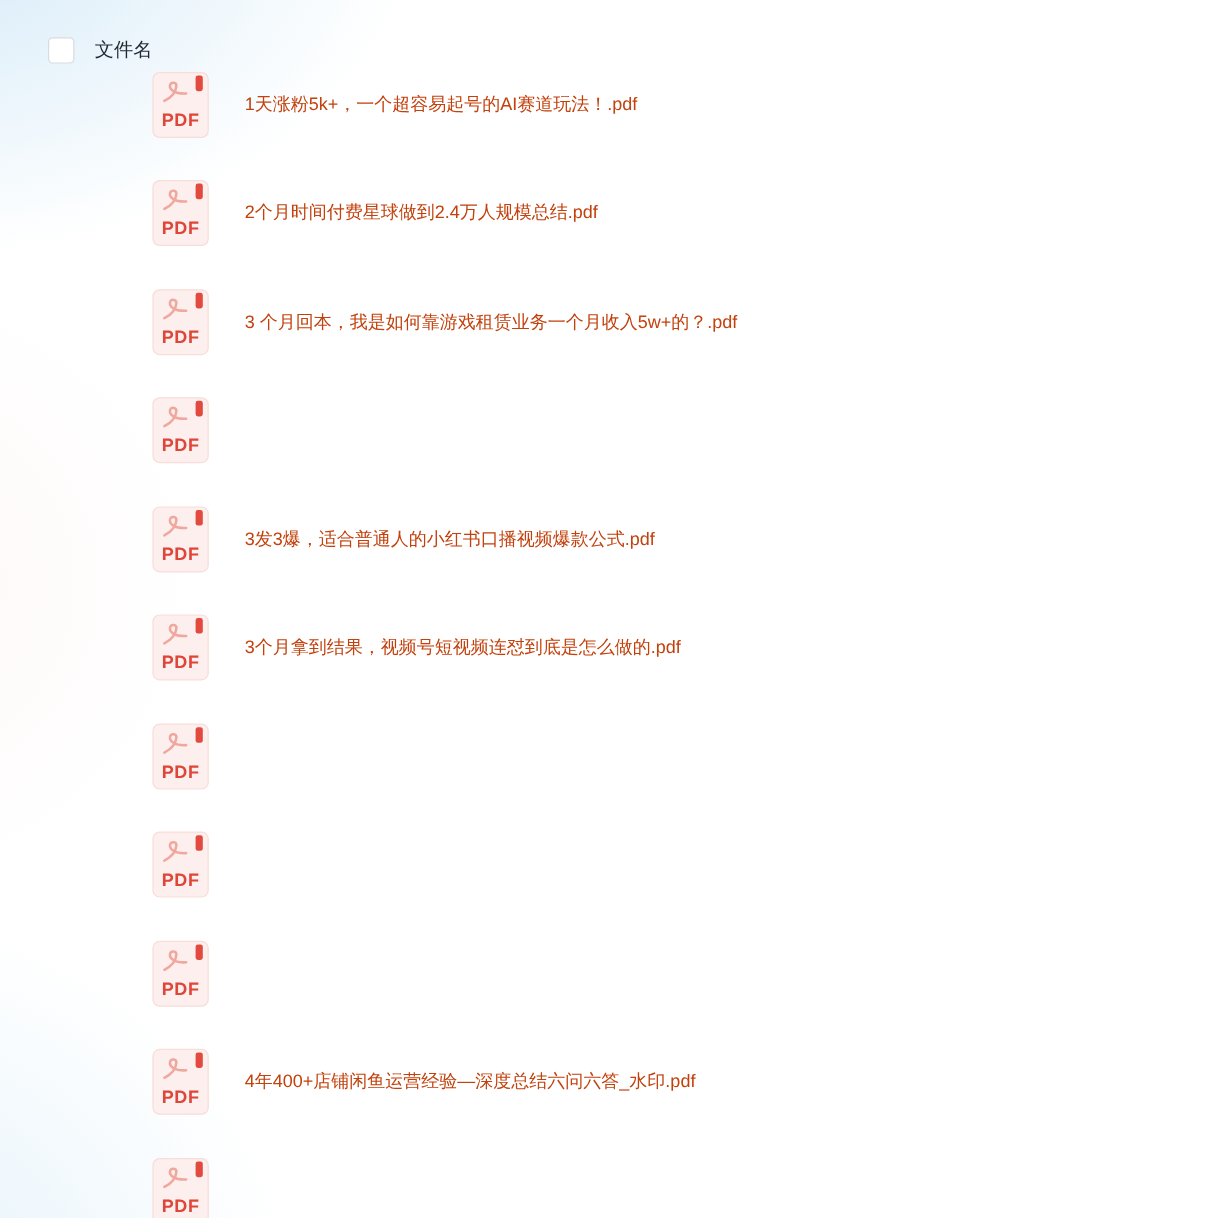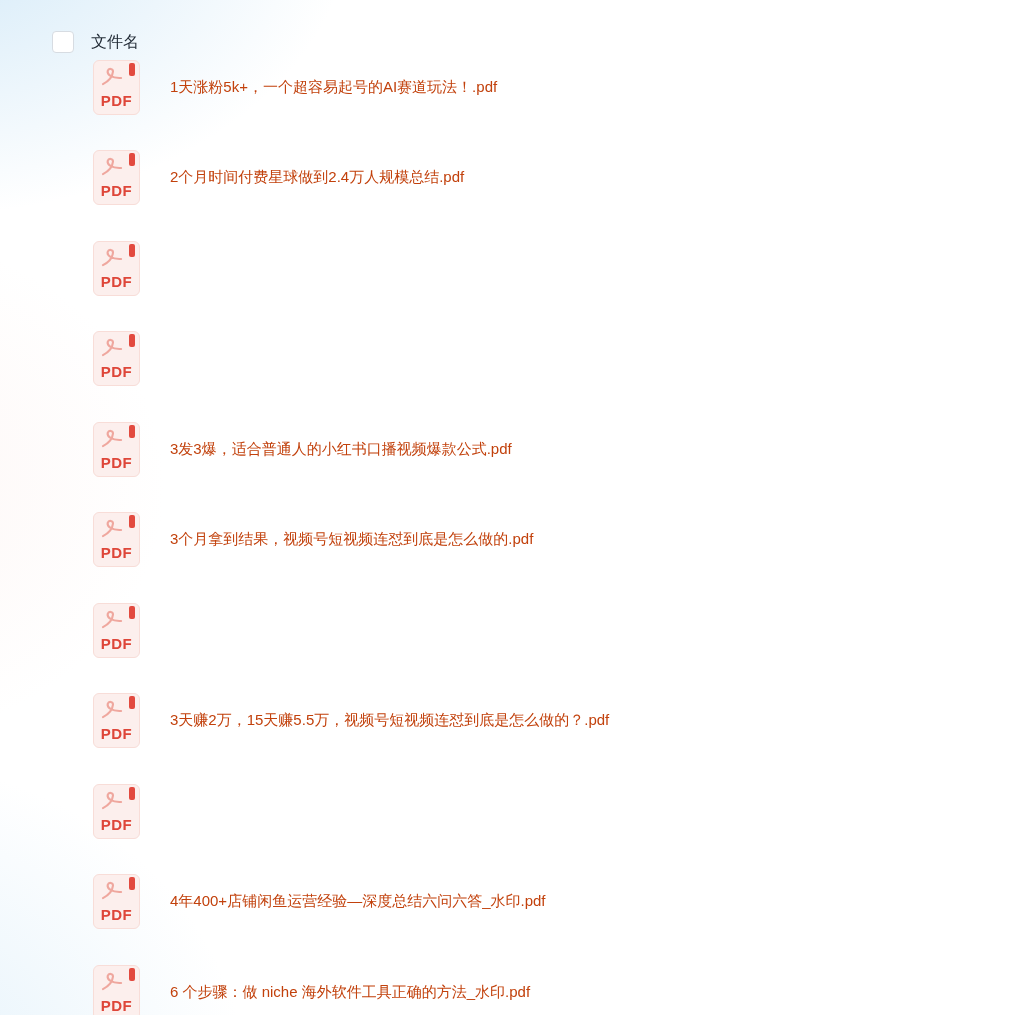--- a/index.html
+++ b/index.html
@@ -10,21 +10,21 @@
       radial-gradient(700px 480px at -8% -8%, rgba(176,216,242,0.60), rgba(176,216,242,0) 62%),
       radial-gradient(620px 560px at -12% 108%, rgba(190,224,245,0.45), rgba(190,224,245,0) 60%),
       radial-gradient(480px 420px at -12% 48%, rgba(250,228,224,0.30), rgba(250,228,224,0) 60%),
       #ffffff;
   }
 
   
   .header-row {
     display: flex;
     align-items: center;
-    padding: 31px 0 0 52px;
+    padding: 31px 0 0 40px;
     height: 53px;
   }
   .checkbox {
     width: 22px; height: 22px;
     background: #ffffff;
     border: 1px solid #d7dce2;
     border-radius: 4px;
     flex: 0 0 auto;
     cursor: pointer;
   }
@@ -45,20 +45,21 @@
   }
 
   
   .pdf-icon {
     position: relative;
     width: 47px; height: 55px;
     background: #fcefed;
     border: 1px solid #f8ddd8;
     border-radius: 6px;
     flex: 0 0 auto;
+    margin-left: 34px;
   }
   .pdf-icon .swirl {
     position: absolute;
     left: 7px; top: 5px;
     width: 23px; height: 21px;
   }
   .pdf-icon .dogear {
     position: absolute;
     right: 4px; top: 2px;
     width: 6px; height: 13px;
@@ -115,20 +116,21 @@
   </div>
 
   <div class="row">
     <div class="pdf-icon">
       <svg class="swirl" viewBox="0 0 24 22" fill="none" xmlns="http://www.w3.org/2000/svg">
           <path d="M2 19 C8 16 12 11 12.5 6 C12.8 2.5 8 2 7 5 C6 9 11 13 21 12.5" stroke="#efa79e" stroke-width="2.2" stroke-linecap="round"></path>
         </svg>
       <span class="dogear"></span>
       <span class="pdf-label">PDF</span>
     </div>
+    <span class="filename">3 个月回本，我是如何靠游戏租赁业务一个月收入5w+的？.pdf</span>
   </div>
 
   <div class="row">
     <div class="pdf-icon">
       <svg class="swirl" viewBox="0 0 24 22" fill="none" xmlns="http://www.w3.org/2000/svg">
           <path d="M2 19 C8 16 12 11 12.5 6 C12.8 2.5 8 2 7 5 C6 9 11 13 21 12.5" stroke="#efa79e" stroke-width="2.2" stroke-linecap="round"></path>
         </svg>
       <span class="dogear"></span>
       <span class="pdf-label">PDF</span>
     </div>
@@ -167,21 +169,20 @@
   </div>
 
   <div class="row">
     <div class="pdf-icon">
       <svg class="swirl" viewBox="0 0 24 22" fill="none" xmlns="http://www.w3.org/2000/svg">
           <path d="M2 19 C8 16 12 11 12.5 6 C12.8 2.5 8 2 7 5 C6 9 11 13 21 12.5" stroke="#efa79e" stroke-width="2.2" stroke-linecap="round"></path>
         </svg>
       <span class="dogear"></span>
       <span class="pdf-label">PDF</span>
     </div>
-    <span class="filename">3天赚2万，15天赚5.5万，视频号短视频连怼到底是怎么做的？.pdf</span>
   </div>
 
   <div class="row">
     <div class="pdf-icon">
       <svg class="swirl" viewBox="0 0 24 22" fill="none" xmlns="http://www.w3.org/2000/svg">
           <path d="M2 19 C8 16 12 11 12.5 6 C12.8 2.5 8 2 7 5 C6 9 11 13 21 12.5" stroke="#efa79e" stroke-width="2.2" stroke-linecap="round"></path>
         </svg>
       <span class="dogear"></span>
       <span class="pdf-label">PDF</span>
     </div>
@@ -199,15 +200,14 @@
   </div>
 
   <div class="row">
     <div class="pdf-icon">
       <svg class="swirl" viewBox="0 0 24 22" fill="none" xmlns="http://www.w3.org/2000/svg">
           <path d="M2 19 C8 16 12 11 12.5 6 C12.8 2.5 8 2 7 5 C6 9 11 13 21 12.5" stroke="#efa79e" stroke-width="2.2" stroke-linecap="round"></path>
         </svg>
       <span class="dogear"></span>
       <span class="pdf-label">PDF</span>
     </div>
-    <span class="filename">6 个步骤：做 niche 海外软件工具正确的方法_水印.pdf</span>
   </div>
 </div>
 
 </body></html>

